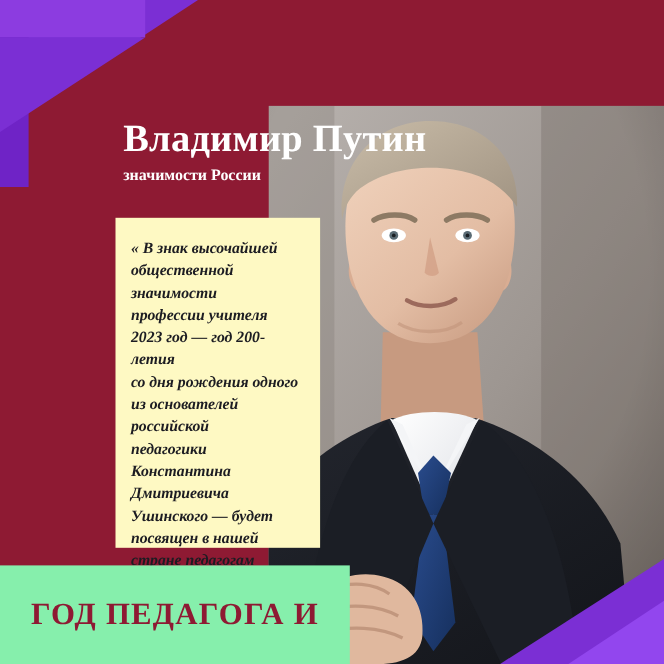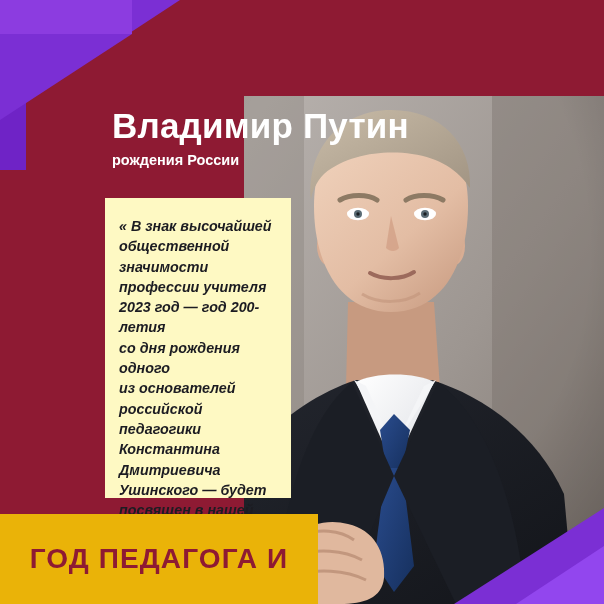--- a/index.html
+++ b/index.html
@@ -6,21 +6,21 @@
     margin: 0;
     padding: 0;
     background: #ffffff;
   }
   #poster {
     position: relative;
     width: 604px;
     height: 604px;
     overflow: hidden;
     background: #8c1730;
-    font-family: Liberation Sans, sans-serif;
+    font-family: Liberation Serif, serif;
   }
 
   
   .bg-red {
     position: absolute;
     inset: 0;
     background: #8e1a33;
   }
 
   
@@ -121,21 +121,21 @@
     white-space: pre-line;
   }
 
   
   .banner {
     position: absolute;
     left: 0;
     bottom: 0;
     width: 318px;
     height: 90px;
-    background: #eab308;
+    background: #86efac;
     z-index: 7;
     display: flex;
     flex-direction: column;
     align-items: center;
     justify-content: center;
   }
   .banner .line {
     font-size: 28px;
     font-weight: bold;
     color: #8e1a33;
@@ -245,21 +245,21 @@
 
   <div class="purple-tri-top"></div>
   <div class="purple-strip-left"></div>
   <div class="purple-bar-top"></div>
   <div class="purple-tri-top2"></div>
   <div class="purple-tri-bottom"></div>
   <div class="purple-tri-bottom2"></div>
 
   <div class="headline">
     <div class="name">Владимир Путин</div>
-    <div class="role">рождения России</div>
+    <div class="role">значимости России</div>
   </div>
 
   <div class="quote-card">
     <div class="quote-text">«  В знак высочайшей
 общественной значимости
 профессии учителя
 2023 год — год 200-летия
 со дня рождения одного
 из основателей российской
 педагогики Константина

